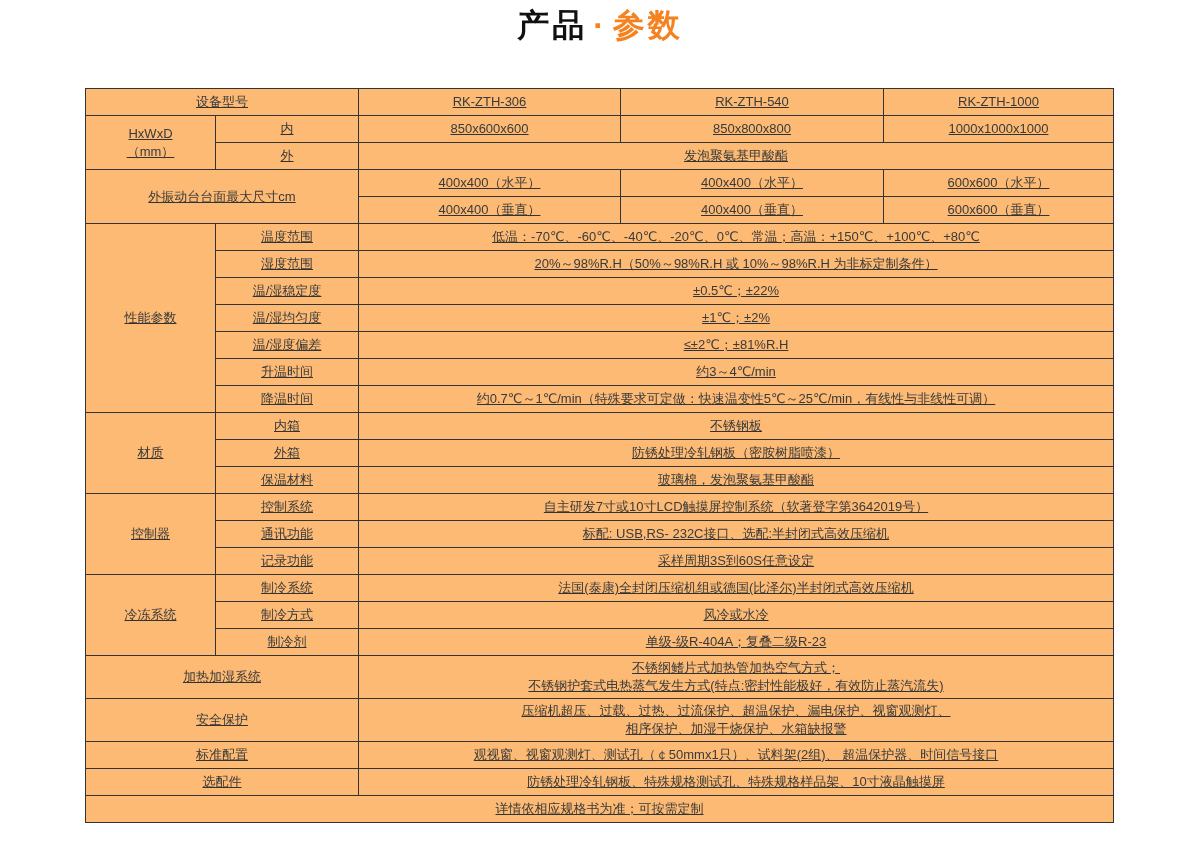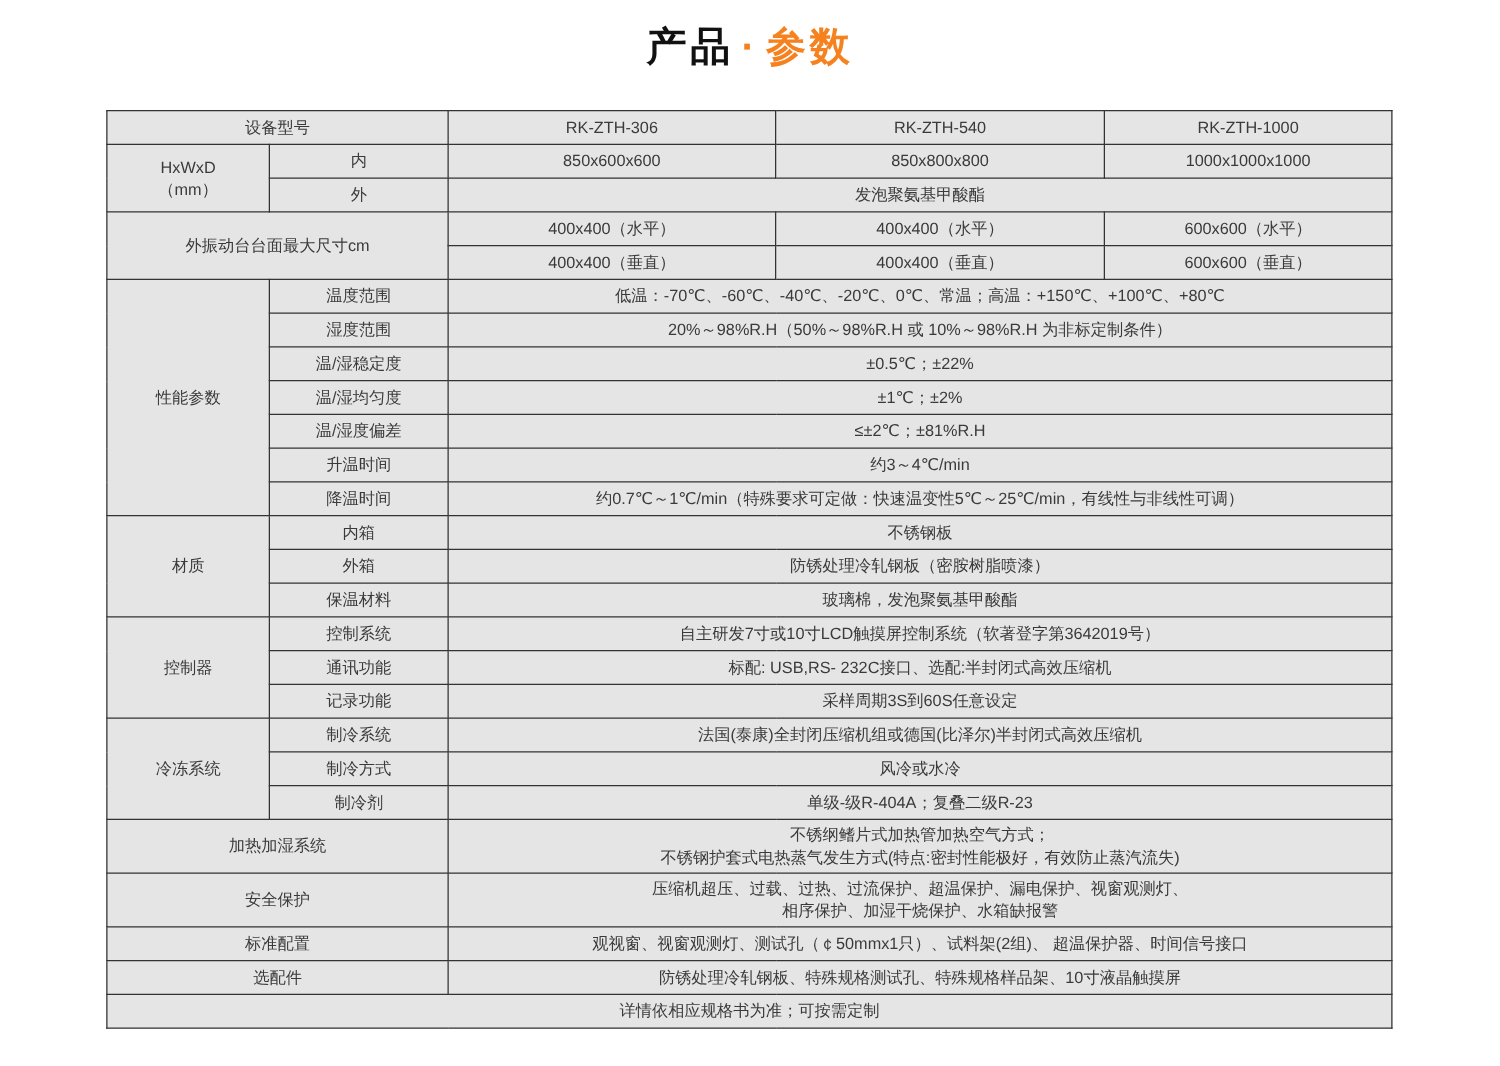--- a/index.html
+++ b/index.html
@@ -4,37 +4,38 @@
 <style>
   * { margin:0; padding:0; box-sizing:border-box; }
   html,body { background:#ffffff; }
   body {
     width:1200px; height:853px;
     font-family:"Liberation Sans","DejaVu Sans",sans-serif;
     color:#333333;
     position:relative;
   }
   .page-title {
-    padding-top:16px;
+    padding-top:4px;
     text-align:center;
     font-size:32px;
     font-weight:bold;
     letter-spacing:3px;
     color:#111111;
   }
   .page-title .dot { color:#f5821f; padding:0 6px; font-weight:bold; }
   .page-title .accent { color:#f5821f; }
 
   .table-wrap { position:absolute; left:85px; top:88px; }
 
   table.spec {
     border-collapse:collapse;
     table-layout:fixed;
     width:1028px;
-    background:#e5e5e5;
+    background:#fdba74;
+    text-decoration:underline;
   }
   table.spec td {
     border:1px solid #333333;
     font-size:13px;
     line-height:18px;
     color:#3a3a3a;
     text-align:center;
     vertical-align:middle;
     padding:3px 6px;
     height:27px;

